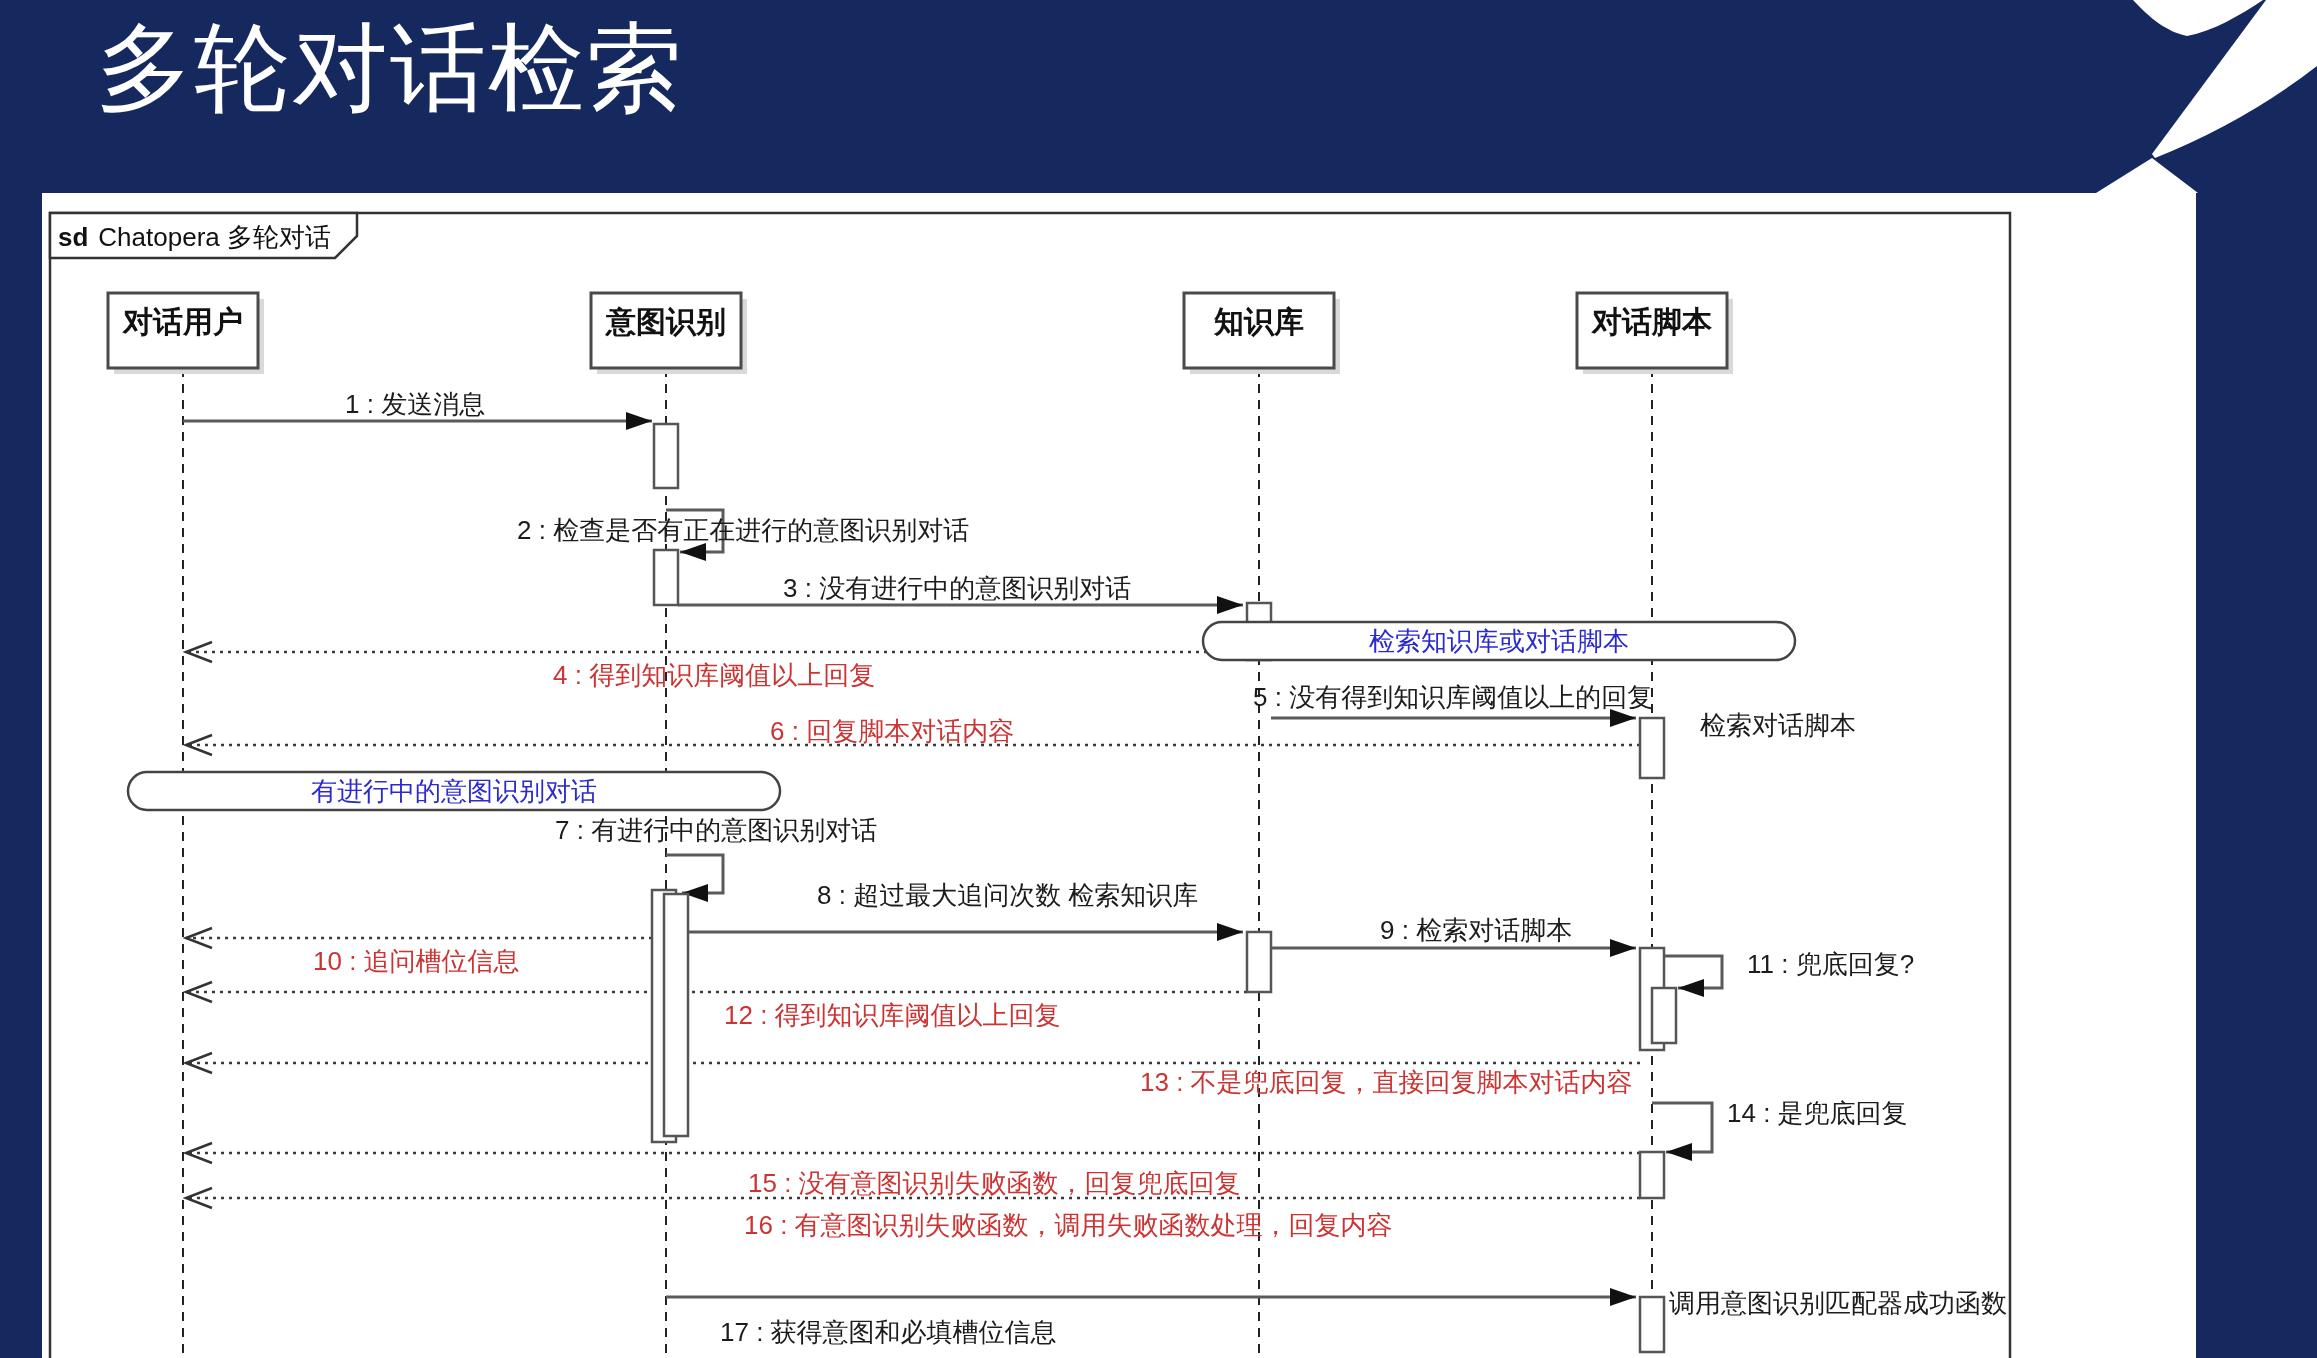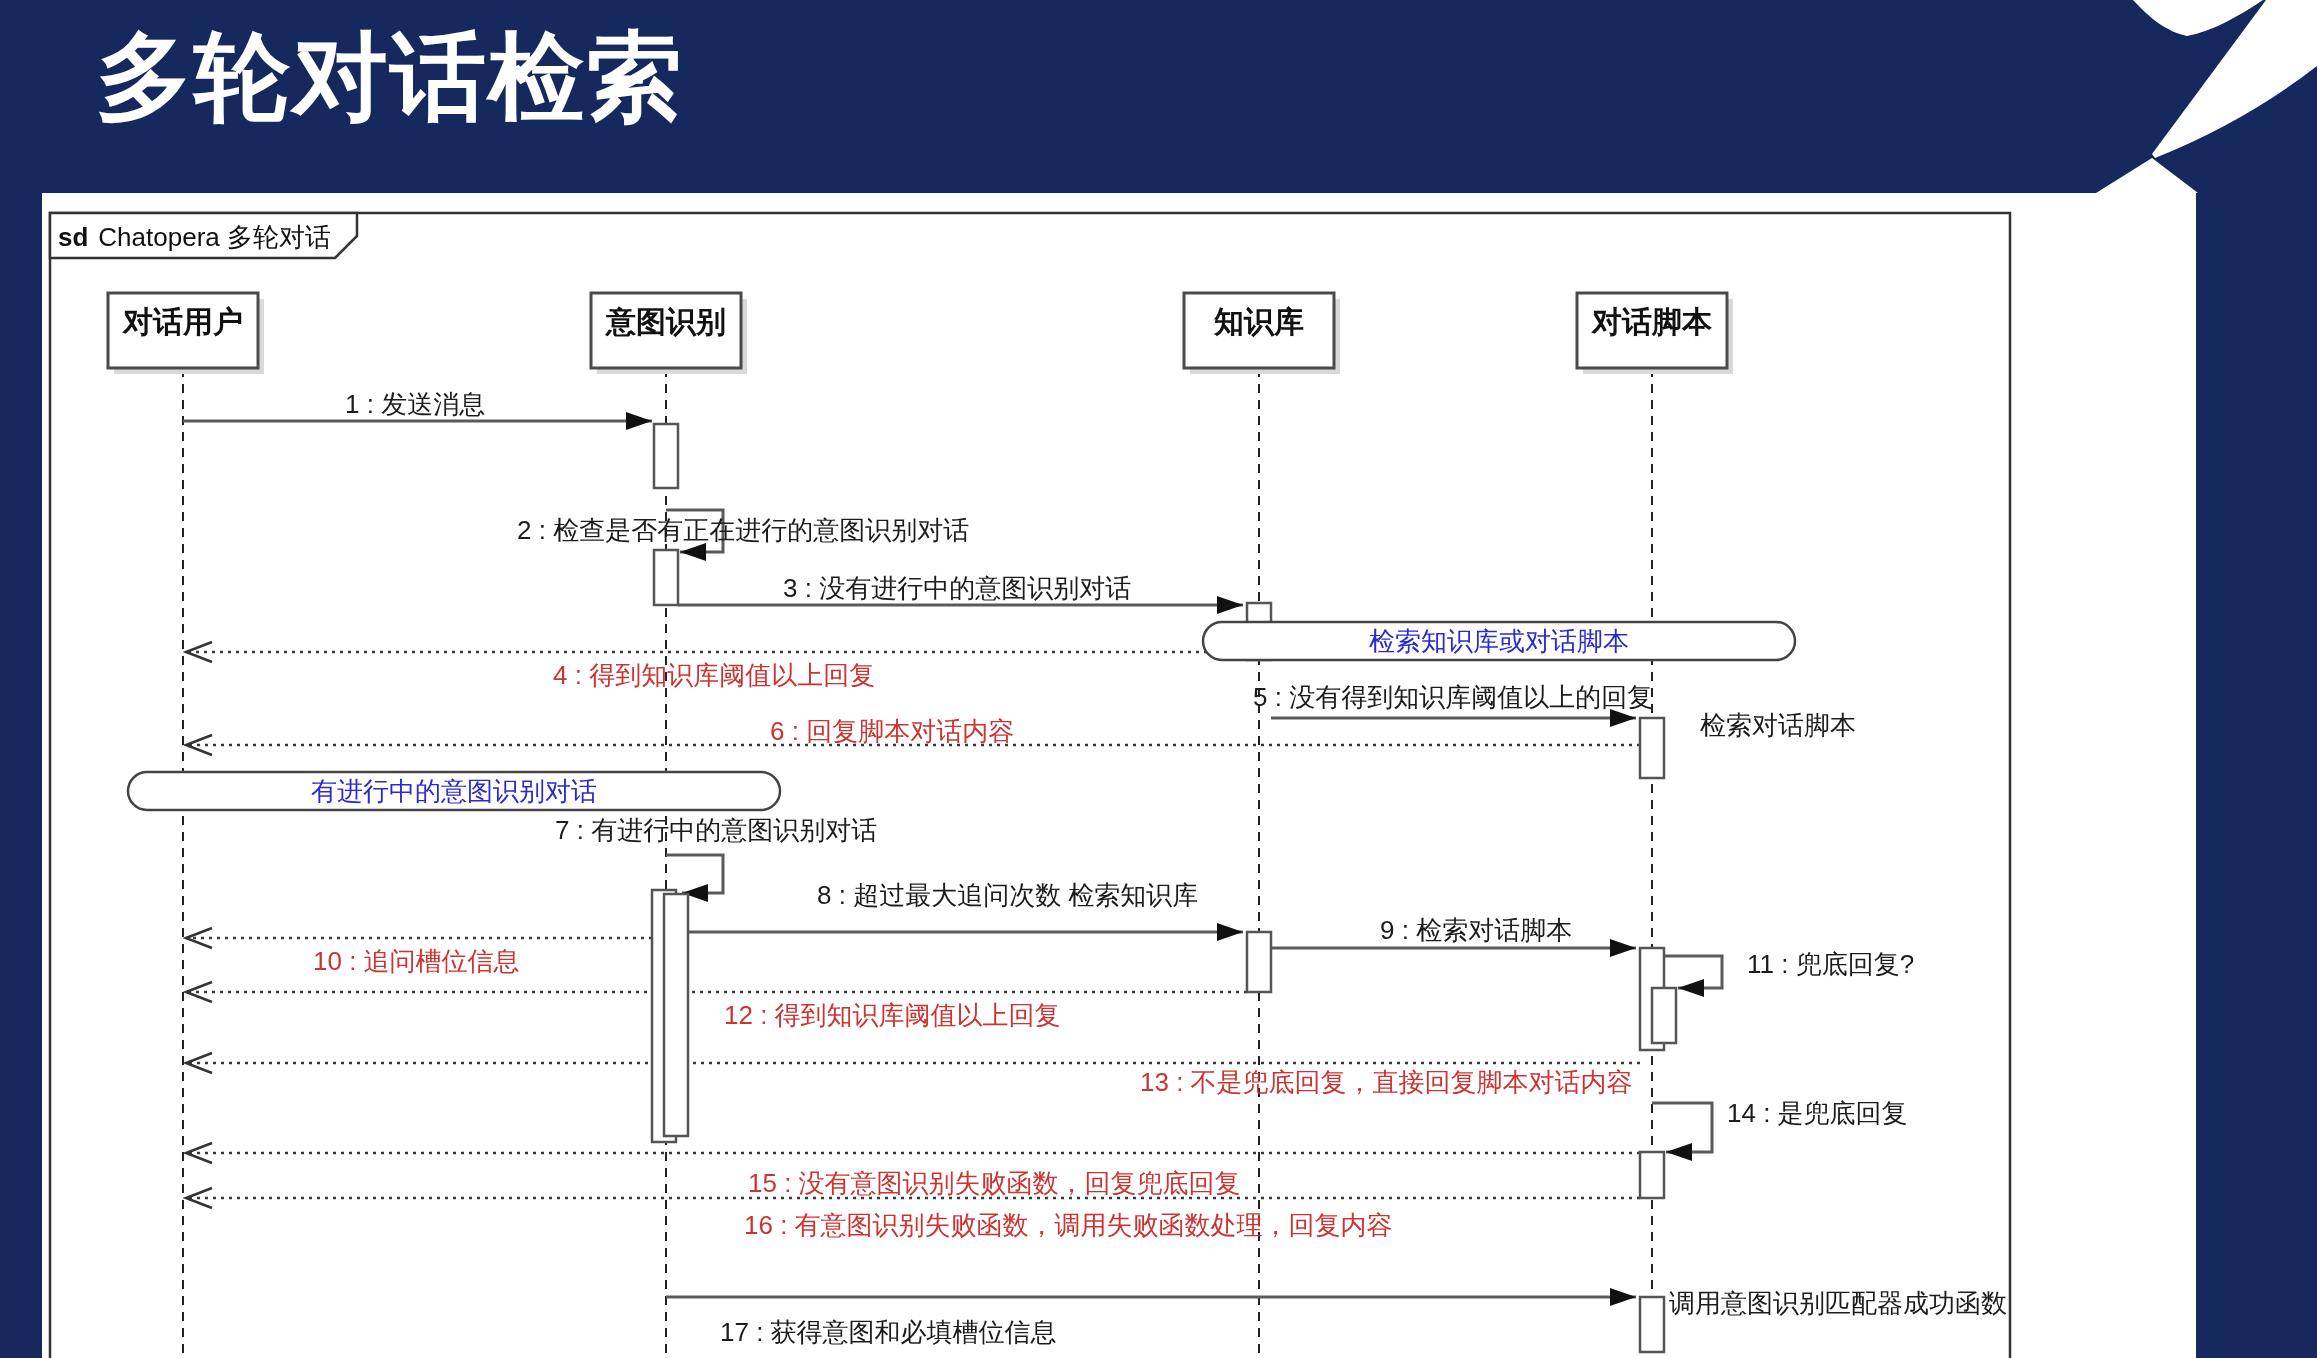--- a/index.html
+++ b/index.html
@@ -1,20 +1,20 @@
 <!DOCTYPE html>
 <html><head>
 <meta charset="utf-8">
 <style>
   html,body{margin:0;padding:0;}
   body{width:2317px;height:1358px;overflow:hidden;position:relative;
        font-family:"Liberation Sans", sans-serif;}
   #stage{position:absolute;left:0;top:0;width:2317px;height:1358px;overflow:hidden;}
   #panel{position:absolute;left:42px;top:193px;width:2154px;height:1165px;background:#ffffff;}
-  #slide-title{position:absolute;left:96px;top:24px;font-size:96px;font-weight:bold;
+  #slide-title{position:absolute;left:96px;top:15px;font-size:96px;font-weight:normal;
        letter-spacing:2px;line-height:1.1;}
   svg{position:absolute;left:0;top:0;}
   text{font-family:"Liberation Sans", sans-serif;}
 </style>
 </head>
 <body style="background: rgb(22, 41, 95);">
 
 <div id="stage">
   <div id="panel"></div>
   <div id="slide-title" style="color: rgb(255, 255, 255);">多轮对话检索</div>

